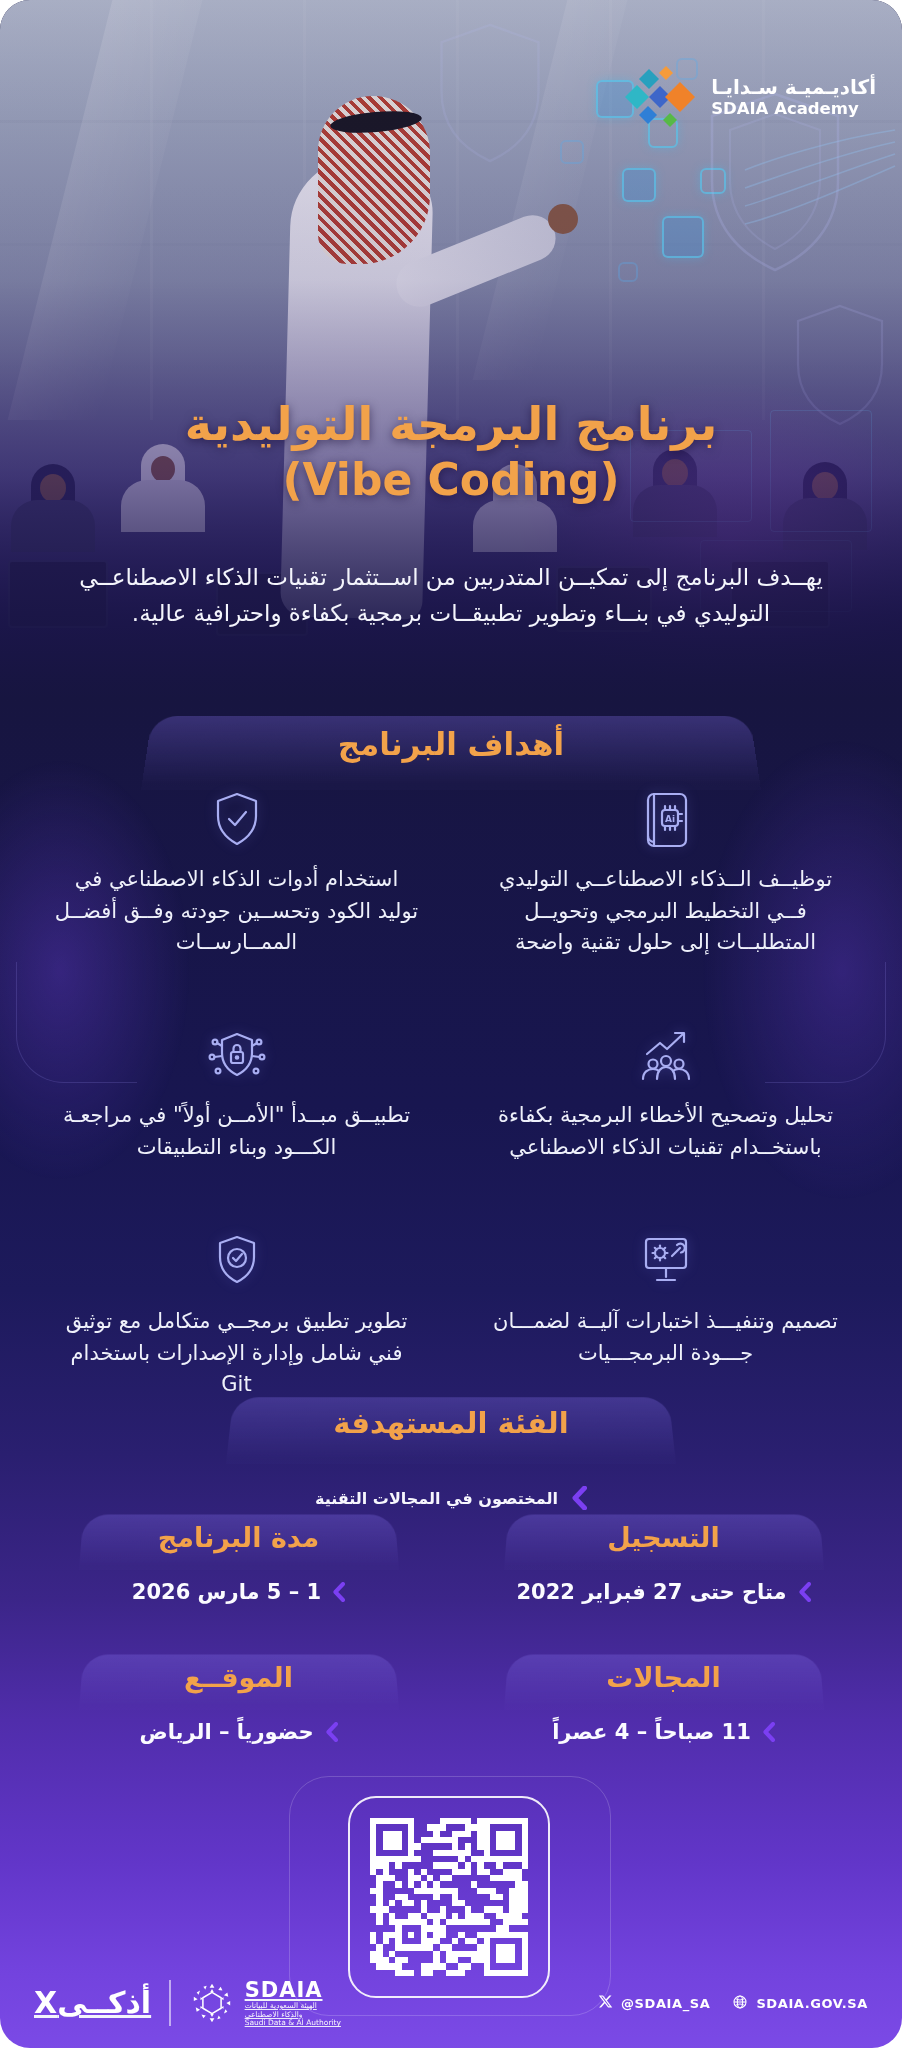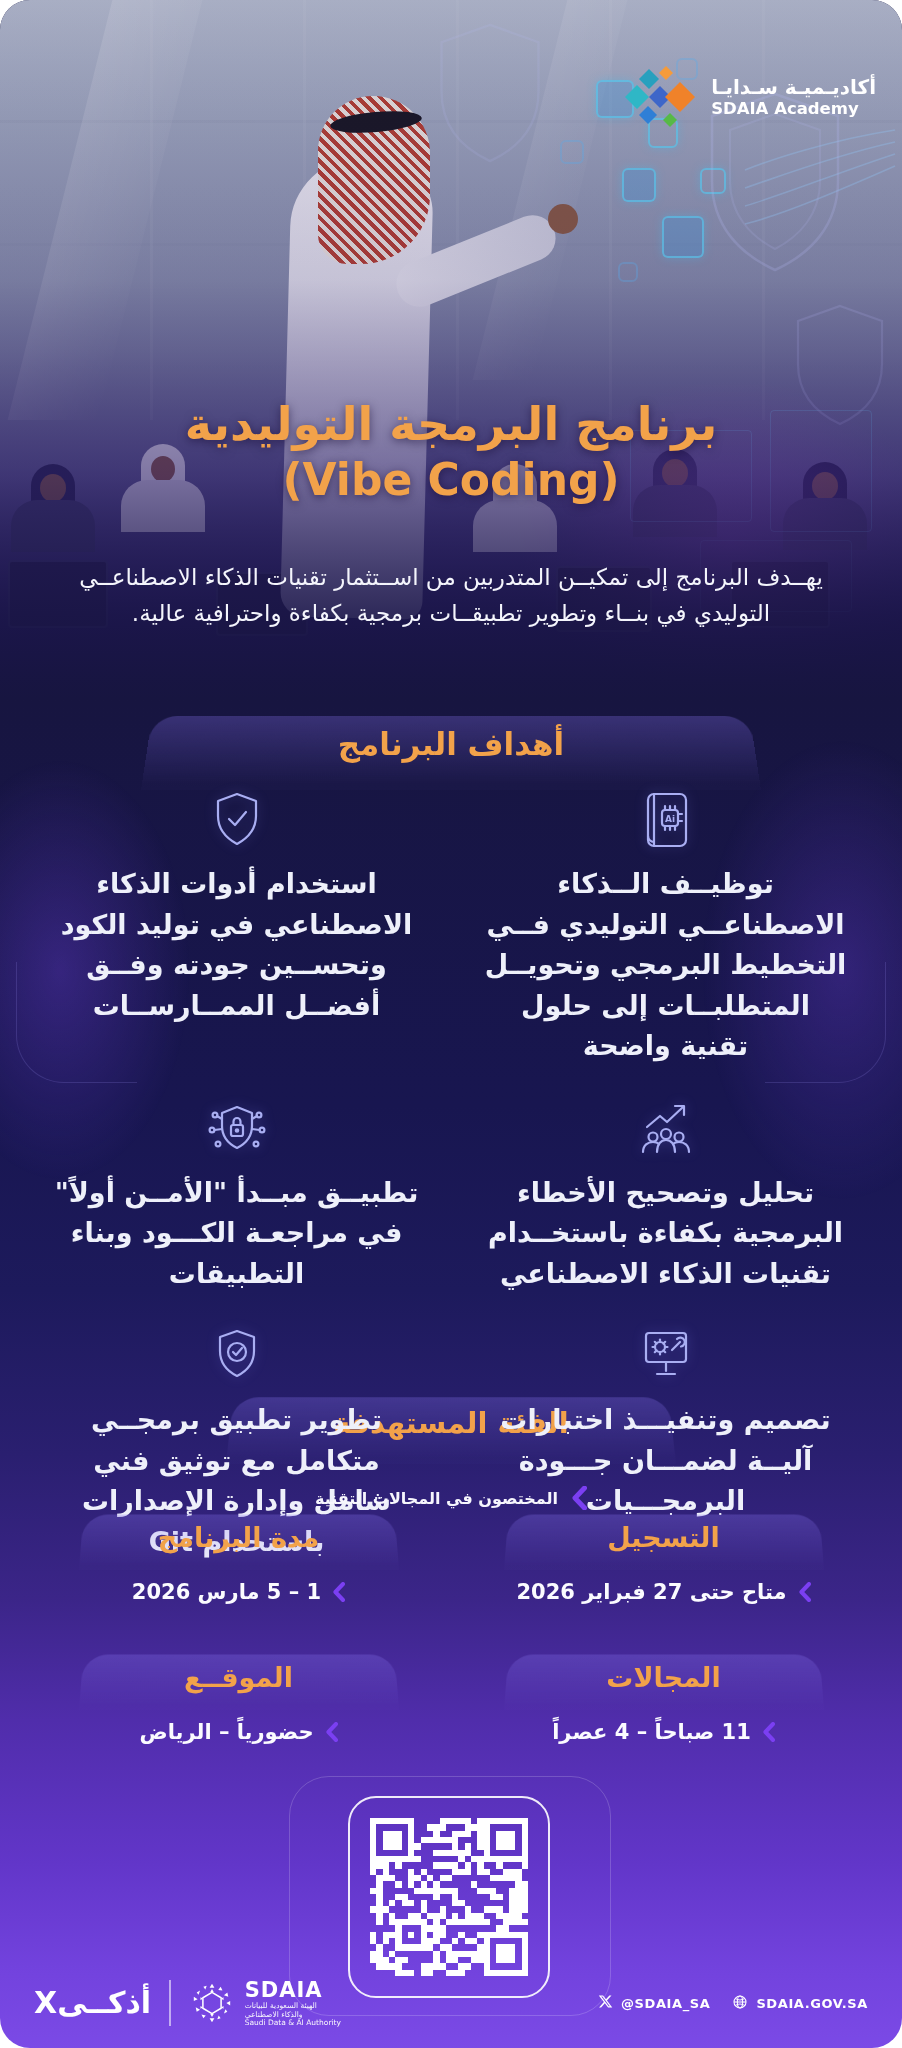--- a/index.html
+++ b/index.html
@@ -69,21 +69,21 @@
   .plat{position:absolute;border-radius:26px 26px 0 0;
     background:linear-gradient(180deg,rgba(132,112,236,.30),rgba(132,112,236,.02) 92%);
     transform:perspective(360px) rotateX(10deg);transform-origin:50% 100%;}
   .sec-head{position:absolute;width:100%;text-align:center;color:#f2a24a;font-weight:800;}
 
   
   .obj-grid{position:absolute;top:788px;right:44px;left:44px;display:grid;grid-template-columns:1fr 1fr;
     column-gap:44px;row-gap:30px;z-index:6;}
   .obj{display:flex;flex-direction:column;align-items:center;text-align:center;gap:12px;padding:0 10px;}
   .obj-icon{color:#a9aef2;line-height:0;filter:drop-shadow(0 0 6px rgba(120,125,240,.35));}
-  .obj-text{font-size:27px;font-weight:700;line-height:1.5;color:#eef0fa;}
+  .obj-text{font-size:21px;font-weight:400;line-height:1.5;color:#eef0fa;}
   .blob{position:absolute;border-radius:50%;z-index:1;}
   .corner-line{position:absolute;border:1.5px solid rgba(165,155,255,.18);z-index:1;}
 
   
   .target-item{position:absolute;top:1486px;width:100%;display:flex;justify-content:center;align-items:center;gap:14px;z-index:6;}
   .chev{color:#7b3ff2;line-height:0;}
   .target-text{font-size:16px;font-weight:700;color:#f6f6fd;}
 
   
   .details{position:absolute;top:1512px;right:56px;left:56px;display:grid;grid-template-columns:1fr 1fr;
@@ -100,21 +100,21 @@
   .qr-outline{position:absolute;top:1776px;right:50%;margin-right:-160px;width:320px;height:238px;
     border:1.5px solid rgba(255,255,255,.18);border-radius:40px;z-index:5;}
   .qr-grid{display:grid;grid-template-columns:repeat(25,1fr);grid-template-rows:repeat(25,1fr);width:158px;height:158px;}
   .qm{background:#fff;}
 
   
   .footer{position:absolute;left:0;right:0;top:1958px;height:90px;display:flex;align-items:center;
     justify-content:space-between;padding:0 34px;z-index:8;}
   .foot-left{display:flex;align-items:center;gap:22px;direction:ltr;color:#fff;}
   .foot-item{display:flex;align-items:center;gap:8px;font-size:13px;font-weight:600;letter-spacing:.6px;}
-  .foot-right{display:flex;align-items:center;gap:18px;direction:ltr;}
+  .foot-right{display:flex;align-items:center;gap:18px;direction:ltr;text-decoration:underline;}
   .athka{color:#fff;font-size:30px;font-weight:800;direction:rtl;}
   .vline{width:1.5px;height:46px;background:rgba(255,255,255,.55);}
   .sdaia-lockup{display:flex;align-items:center;gap:10px;color:#fff;}
   .sdaia-txt{text-align:left;line-height:1.15;}
   .sdaia-name{font-size:21px;font-weight:800;letter-spacing:1px;}
   .sdaia-small{font-size:7.5px;font-weight:500;opacity:.95;}
 </style>
 </head>
 <body>
 
@@ -350,21 +350,21 @@
   <div class="details">
     <div class="card">
       <div class="plat"></div>
       <div class="card-head" style="color: rgb(242, 162, 74);">التسجيل</div>
       <div class="card-val">
         <span class="chev">
           <svg width="12" height="20" viewBox="0 0 15 24">
               <path d="M12.5 2 L3 12 L12.5 22" fill="none" stroke="#7B3FF2" stroke-width="5" stroke-linecap="round" stroke-linejoin="round"></path>
             </svg>
         </span>
-        <span class="txt">متاح حتى 27 فبراير 2026</span>
+        <span class="txt">متاح حتى 27 فبراير 2022</span>
       </div>
     </div>
     <div class="card">
       <div class="plat"></div>
       <div class="card-head" style="color: rgb(242, 162, 74);">مدة البرنامج</div>
       <div class="card-val">
         <span class="chev">
           <svg width="12" height="20" viewBox="0 0 15 24">
               <path d="M12.5 2 L3 12 L12.5 22" fill="none" stroke="#7B3FF2" stroke-width="5" stroke-linecap="round" stroke-linejoin="round"></path>
             </svg>

